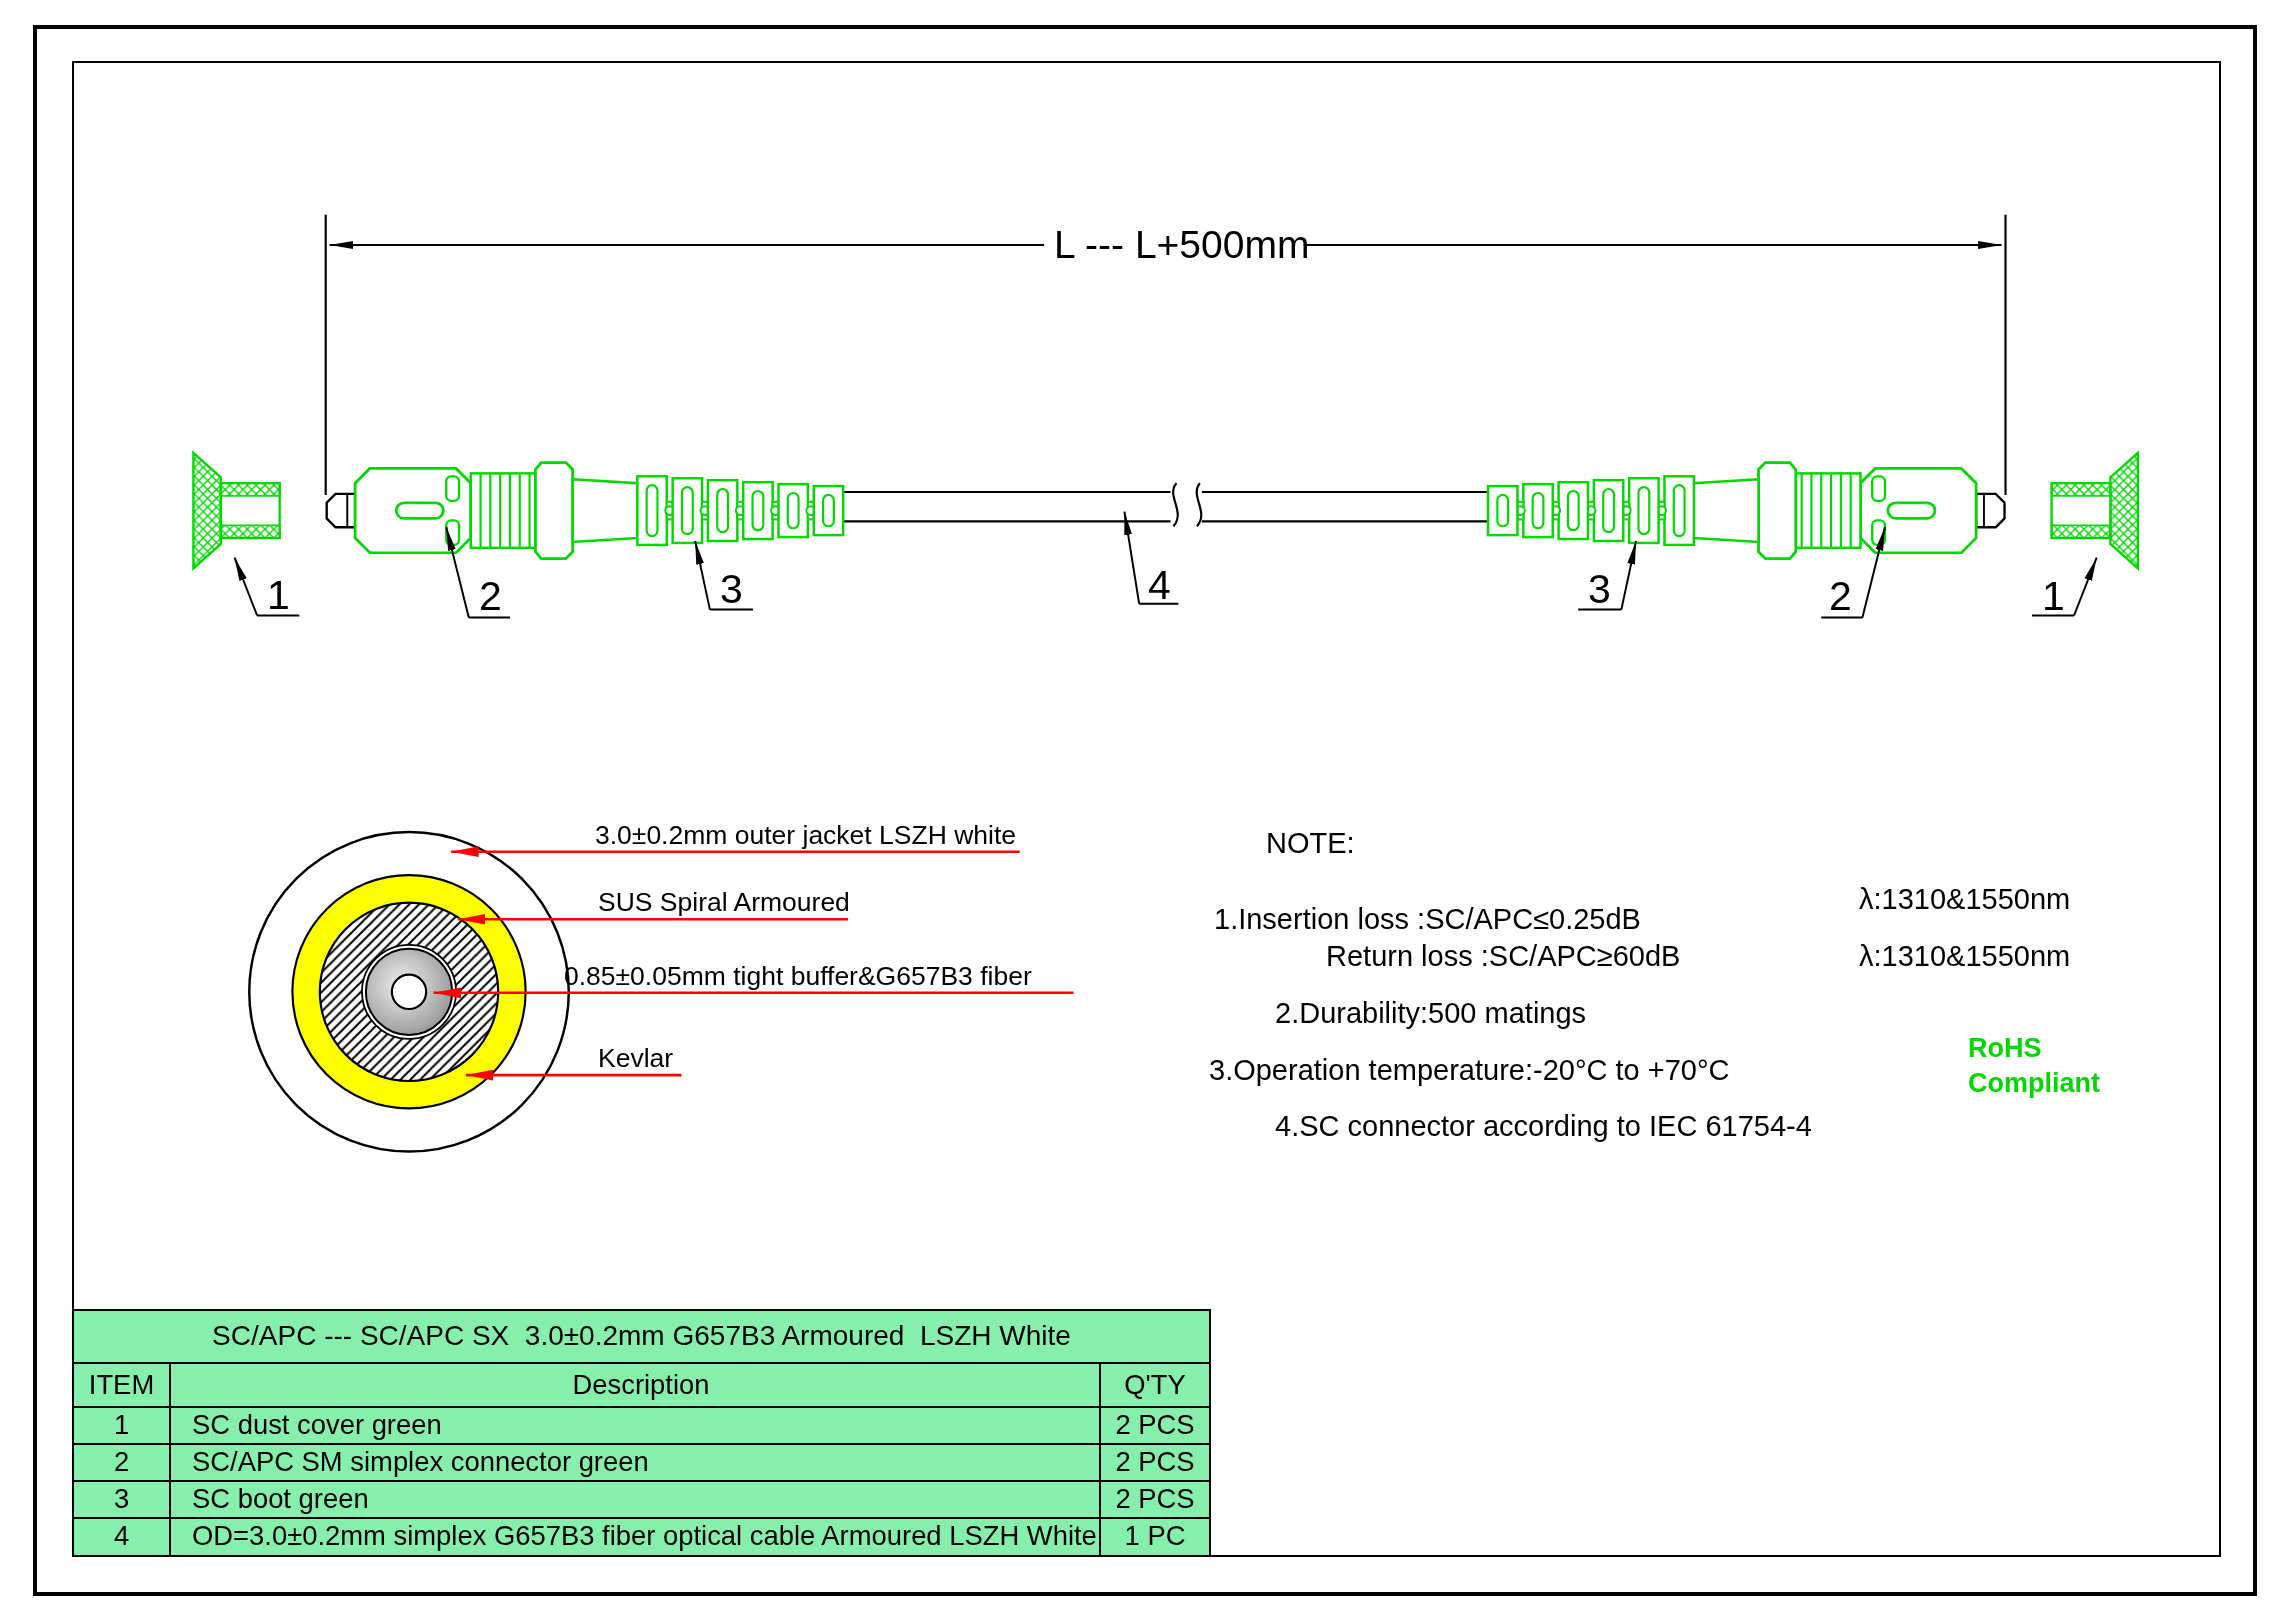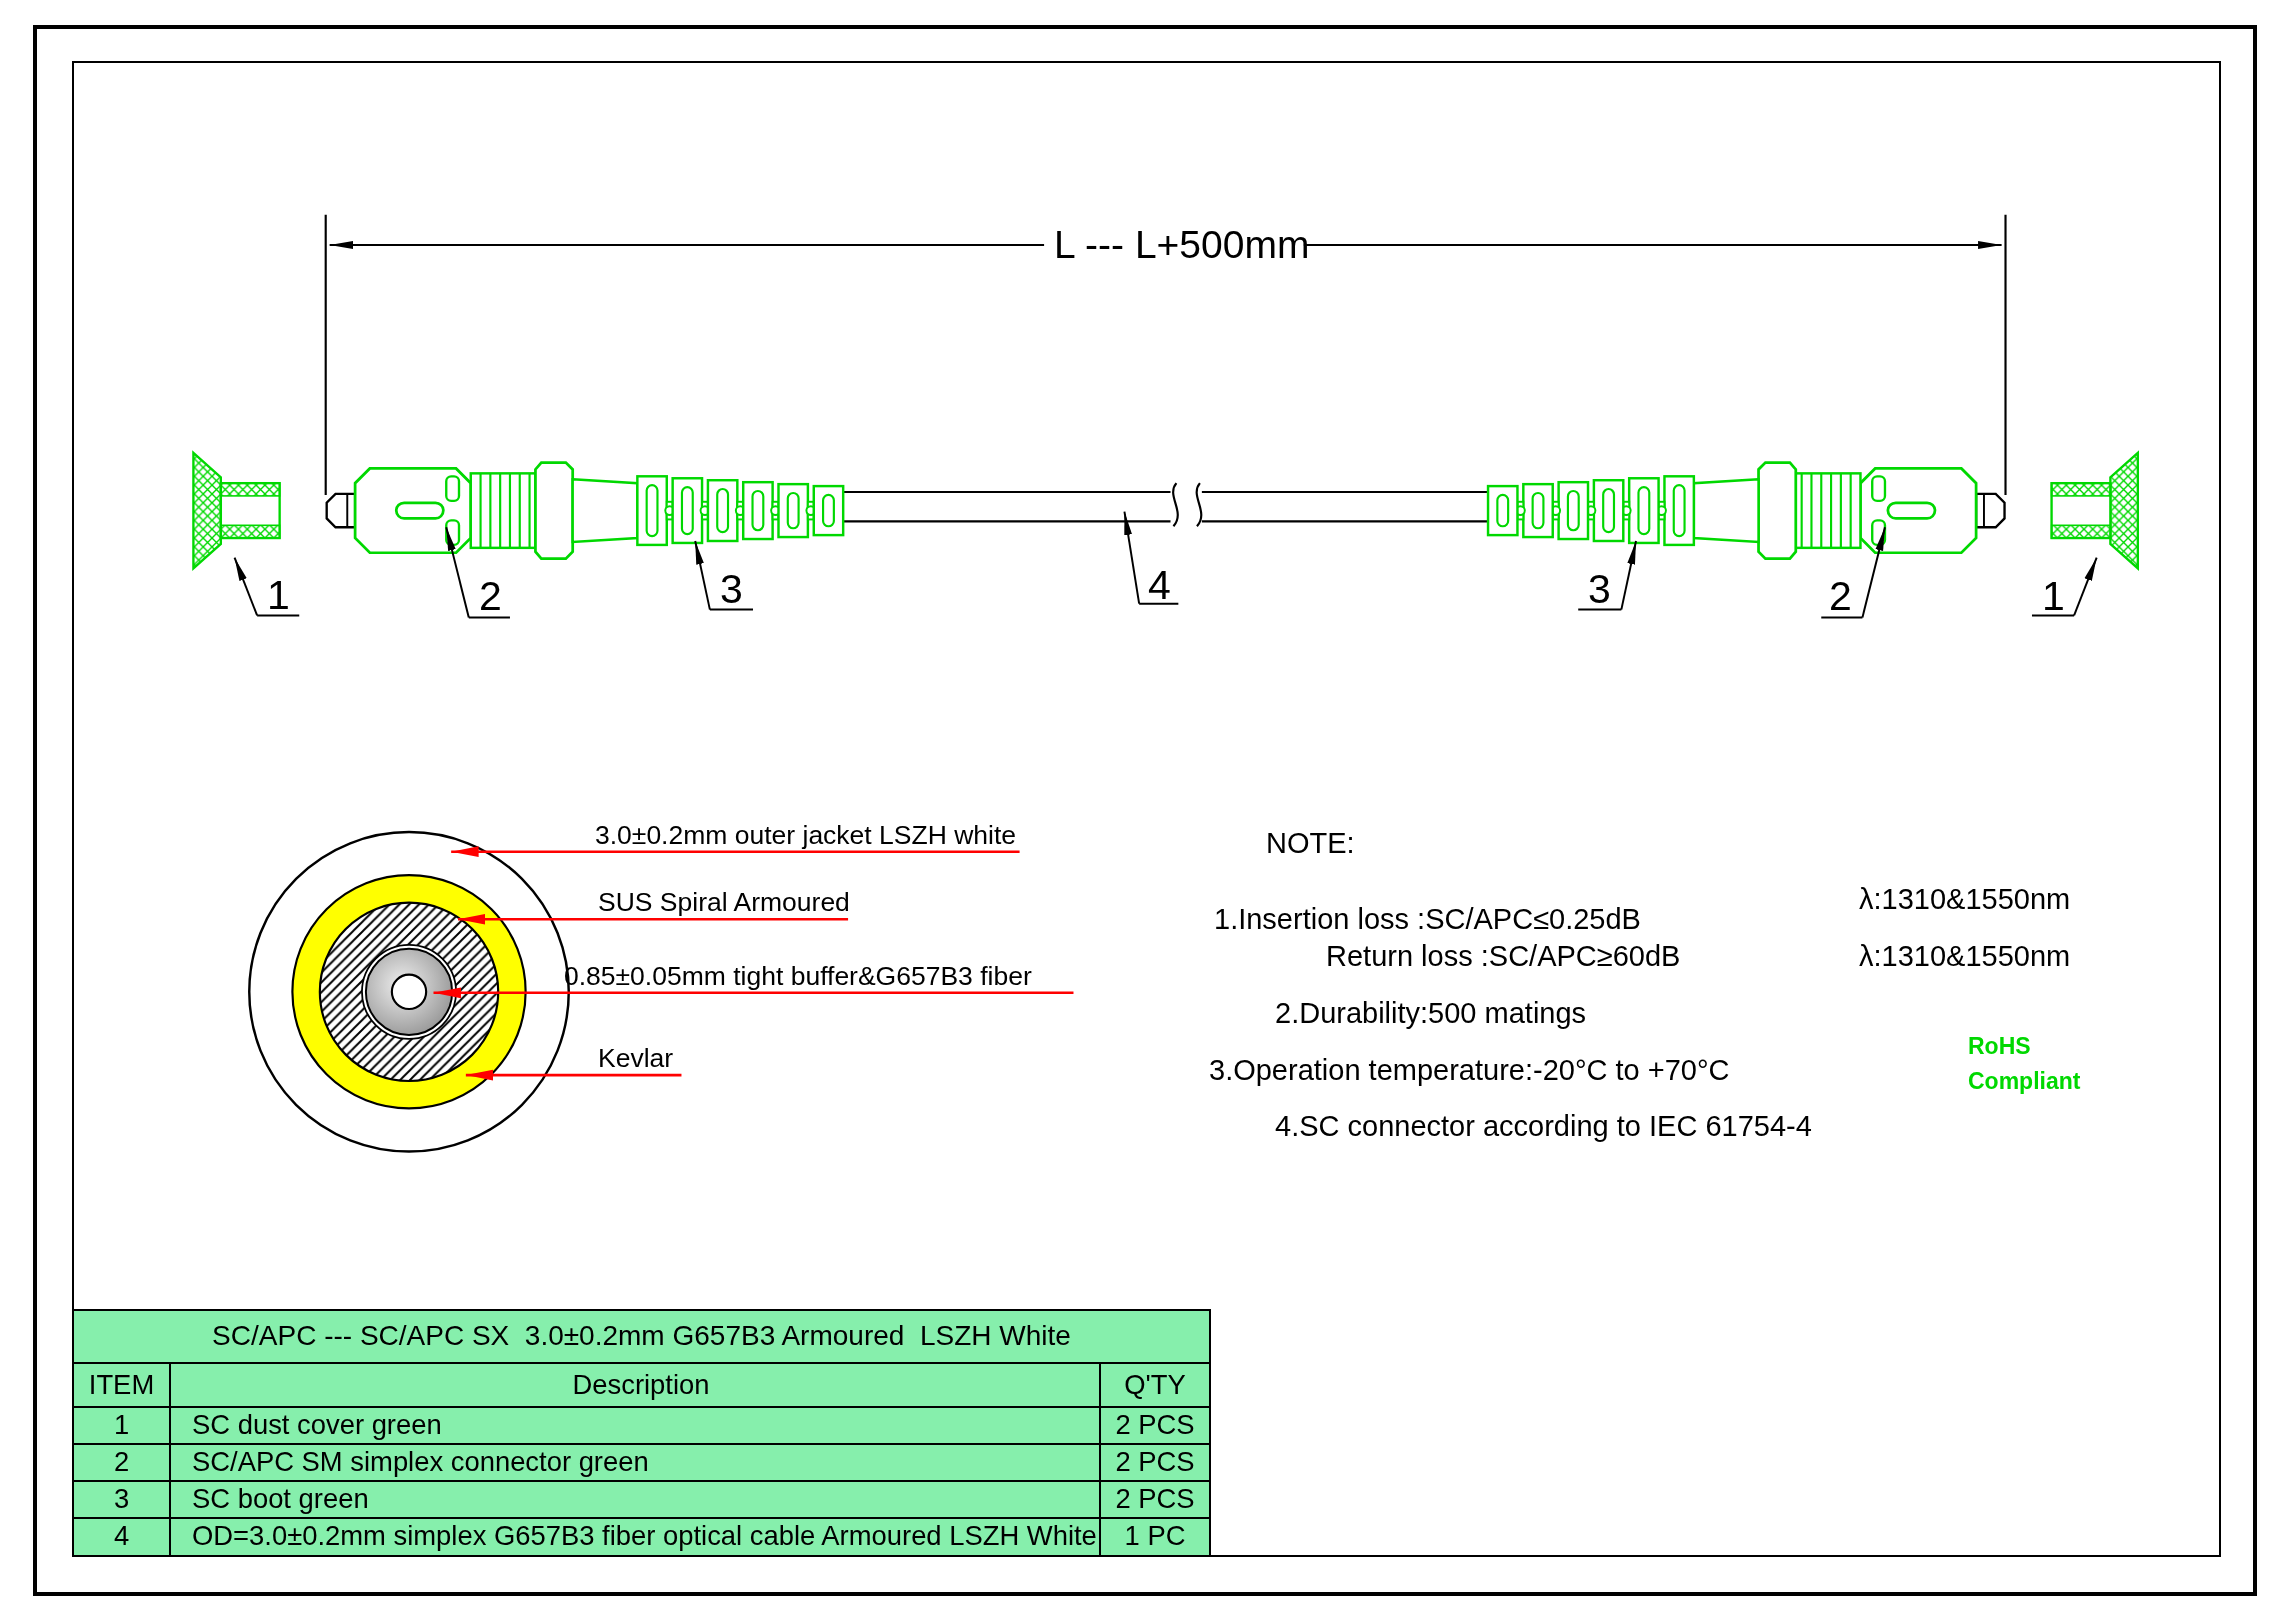--- a/index.html
+++ b/index.html
@@ -7,21 +7,21 @@
         font-family:"Liberation Sans", sans-serif;color:#000;}
   .frame{position:absolute;box-sizing:border-box;background:transparent;}
   .outer-frame{left:33px;top:24.5px;width:2224px;height:1571px;border:4.9px solid #000;}
   .inner-frame{left:72px;top:61px;width:2149px;height:1496px;border:2.9px solid #000;}
   svg.draw{position:absolute;left:0;top:0;width:2293px;height:1621px;}
   .t{position:absolute;white-space:pre;line-height:1.08;}
   .dim{font-size:39px;}
   .callout{font-size:41px;width:43px;text-align:center;}
   .cslabel{font-size:26.5px;}
   .note{font-size:29px;}
-  .rohs{font-size:23px;font-weight:bold;color:#00d800;}
+  .rohs{font-size:27px;font-weight:bold;color:#00d800;}
   
   .bom{position:absolute;left:72px;top:1309px;width:1139px;height:248px;box-sizing:border-box;
        border:2.9px solid #000;background:#86efac;font-size:27.4px;}
   .bom-title{box-sizing:border-box;height:53px;line-height:50px;text-align:center;
        border-bottom:2.9px solid #000;font-size:28px;white-space:pre;}
   .bom-row{display:flex;box-sizing:border-box;border-bottom:2.9px solid #000;}
   .bom-row:last-child{border-bottom:none;}
   .bom-head{height:44px;line-height:41px;}
   .bom-data{height:37px;line-height:34px;}
   .c-item{box-sizing:border-box;width:97px;border-right:2.9px solid #000;text-align:center;}

